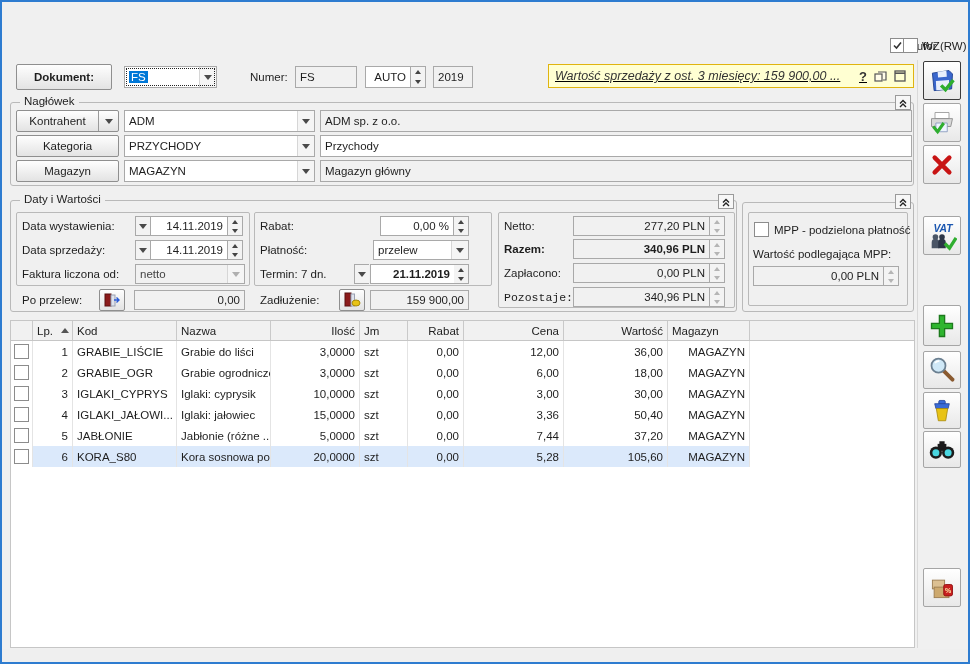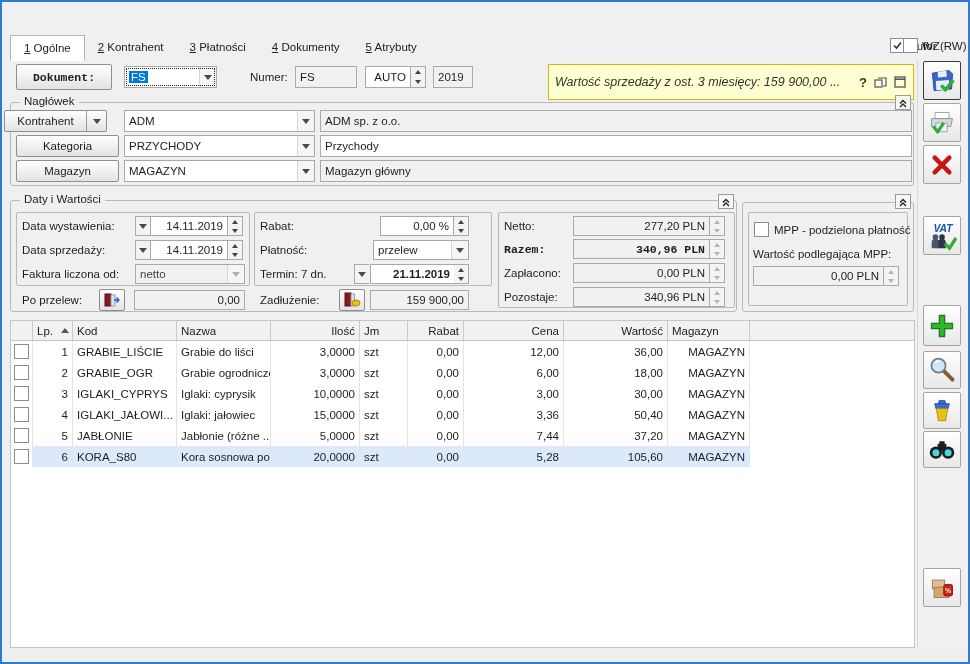--- a/index.html
+++ b/index.html
@@ -1,19 +1,19 @@
 <!DOCTYPE html>
 <html><head>
 <meta charset="utf-8">
 <style>
   html,body{margin:0;padding:0;background:#cfd8e0;font-family:"Liberation Sans",sans-serif;}
   .win{position:relative;width:970px;height:664px;box-sizing:border-box;border:2px solid #2e7cd0;background:#f0f0f0;overflow:hidden;}
   .abs{position:absolute;box-sizing:border-box;}
   .lbl{font-size:11.5px;color:#1e1e1e;display:flex;align-items:center;white-space:nowrap;}
-  .b{font-weight:bold;font-family:Liberation Mono, monospace;}
+  .b{font-weight:bold;}
   
   .titlebar{left:0;top:0;right:0;height:30px;background:#fff;display:flex;align-items:center;}
   .title{font-size:13px;color:#222;margin-left:8px;}
   .wbtn{width:44px;height:30px;display:flex;align-items:center;justify-content:center;}
   
   .tab{height:24px;display:flex;align-items:center;padding:0 13px;font-size:11.5px;color:#222;}
   .tab span{display:block;}
   .tab span::first-letter{text-decoration:underline;}
   .tab.active{background:#fff;border:1px solid #b5b5b5;border-bottom:1px solid #fff;}
   
@@ -66,37 +66,20 @@
   .tbtn{left:921px;width:38px;height:39px;background:linear-gradient(#ffffff,#e8e8e8);border:1px solid #a5a5a5;border-radius:2px;display:flex;align-items:center;justify-content:center;}
   .tbtn.focused{border:1px solid #3c3c3c;}
   .vline{width:1px;background:#d9d9d9;}
 </style>
 </head>
 <body>
 
 <div class="win">
 
 
-  <div class="abs" style="left:8px;top:33px;display:flex;">
-    <div class="tab active">
-        <span>1 Ogólne</span>
-      </div>
-    <div class="tab">
-        <span>2 Kontrahent</span>
-      </div>
-    <div class="tab">
-        <span>3 Płatności</span>
-      </div>
-    <div class="tab">
-        <span>4 Dokumenty</span>
-      </div>
-    <div class="tab">
-        <span>5 Atrybuty</span>
-      </div>
-  </div>
   <div class="abs" style="left:848px;top:36px;display:flex;align-items:center;gap:4px;padding-left:40px;">
     <span class="cbx checked">
         <svg width="11" height="11" viewBox="0 0 11 11">
           <path d="M2 5.5 L4.5 8 L9 2.5" fill="none" stroke="#333" stroke-width="1.6"></path>
         </svg>
       </span>
     <span class="lbl">Bufor</span>
   </div>
   <div class="abs" style="left:901px;top:36px;display:flex;align-items:center;gap:4px;">
     <span class="cbx"></span>
@@ -116,42 +99,42 @@
   <div class="abs spin" style="left:409px;top:64px;width:15px;height:22px;">
       <span>
         <i class="tu"></i>
       </span>
       <span>
         <i class="td"></i>
       </span>
     </div>
   <div class="abs fld" style="left:431px;top:64px;width:40px;height:22px;">2019</div>
 
-  <div class="abs banner" style="left:546px;top:62px;width:366px;height:36px;">
+  <div class="abs banner" style="left:546px;top:62px;width:366px;height:24px;text-decoration:underline;">
     <span class="btext">Wartość sprzedaży z ost. 3 miesięcy: 159 900,00 ...</span>
     <span class="bq">?</span>
     <svg width="15" height="14" viewBox="0 0 15 14" style="margin-right:5px;">
         <path d="M5 3 h8 v8 h-3" fill="#fffde9" stroke="#555" stroke-width="1.2"></path>
         <rect x="2" y="5" width="7" height="7" fill="#fffde9" stroke="#555" stroke-width="1.2"></rect>
       </svg>
     <svg width="14" height="14" viewBox="0 0 14 14">
         <rect x="2" y="2" width="10" height="10" fill="none" stroke="#555" stroke-width="1.3"></rect>
         <line x1="2" y1="4.2" x2="12" y2="4.2" stroke="#555" stroke-width="1.6"></line>
       </svg>
   </div>
 
   <div class="abs grp" style="left:8px;top:100px;width:904px;height:84px;"></div>
   <span class="legend" style="left:18px;top:93px;">Nagłówek</span>
   <div class="abs chev" style="left:893px;top:93px;">
       <svg width="12" height="12" viewBox="0 0 12 12">
         <path d="M3 6.5 L6 3.5 L9 6.5 M3 10 L6 7 L9 10" fill="none" stroke="#222" stroke-width="1.4"></path>
       </svg>
     </div>
 
-  <div class="abs pbtn" style="left:2px;top:108px;width:103px;height:22px;padding:0;">
+  <div class="abs pbtn" style="left:14px;top:108px;width:103px;height:22px;padding:0;">
     <span style="flex:1;text-align:center;">Kontrahent</span>
     <span style="width:19px;height:100%;display:flex;align-items:center;justify-content:center;border-left:1px solid #9a9a9a;">
         <i class="ad"></i>
       </span>
   </div>
   <div class="abs fld" style="left:318px;top:108px;width:592px;height:22px;">ADM sp. z o.o.</div>
   <div class="abs combo" style="left:122px;top:108px;width:191px;height:22px;">
     <span>ADM</span>
     <span class="cbtn">
         <i class="ad"></i>
@@ -299,21 +282,21 @@
   <div class="abs lbl" style="left:502px;top:261px;height:20px;">Zapłacono:</div>
   <div class="abs fld r" style="left:571px;top:261px;width:137px;height:20px;">0,00 PLN</div>
   <div class="abs spin dis" style="left:708px;top:261px;width:15px;height:20px;">
       <span>
         <i class="tu"></i>
       </span>
       <span>
         <i class="td"></i>
       </span>
     </div>
-  <div class="abs lbl" style="left:502px;top:285px;height:20px;">Pozostaje:</div>
+  <div class="abs lbl" style="left:502px;top:285px;height:20px;font-family:Liberation Mono, monospace;">Pozostaje:</div>
   <div class="abs fld r" style="left:571px;top:285px;width:137px;height:20px;">340,96 PLN</div>
   <div class="abs spin dis" style="left:708px;top:285px;width:15px;height:20px;">
       <span>
         <i class="tu"></i>
       </span>
       <span>
         <i class="td"></i>
       </span>
     </div>
 

